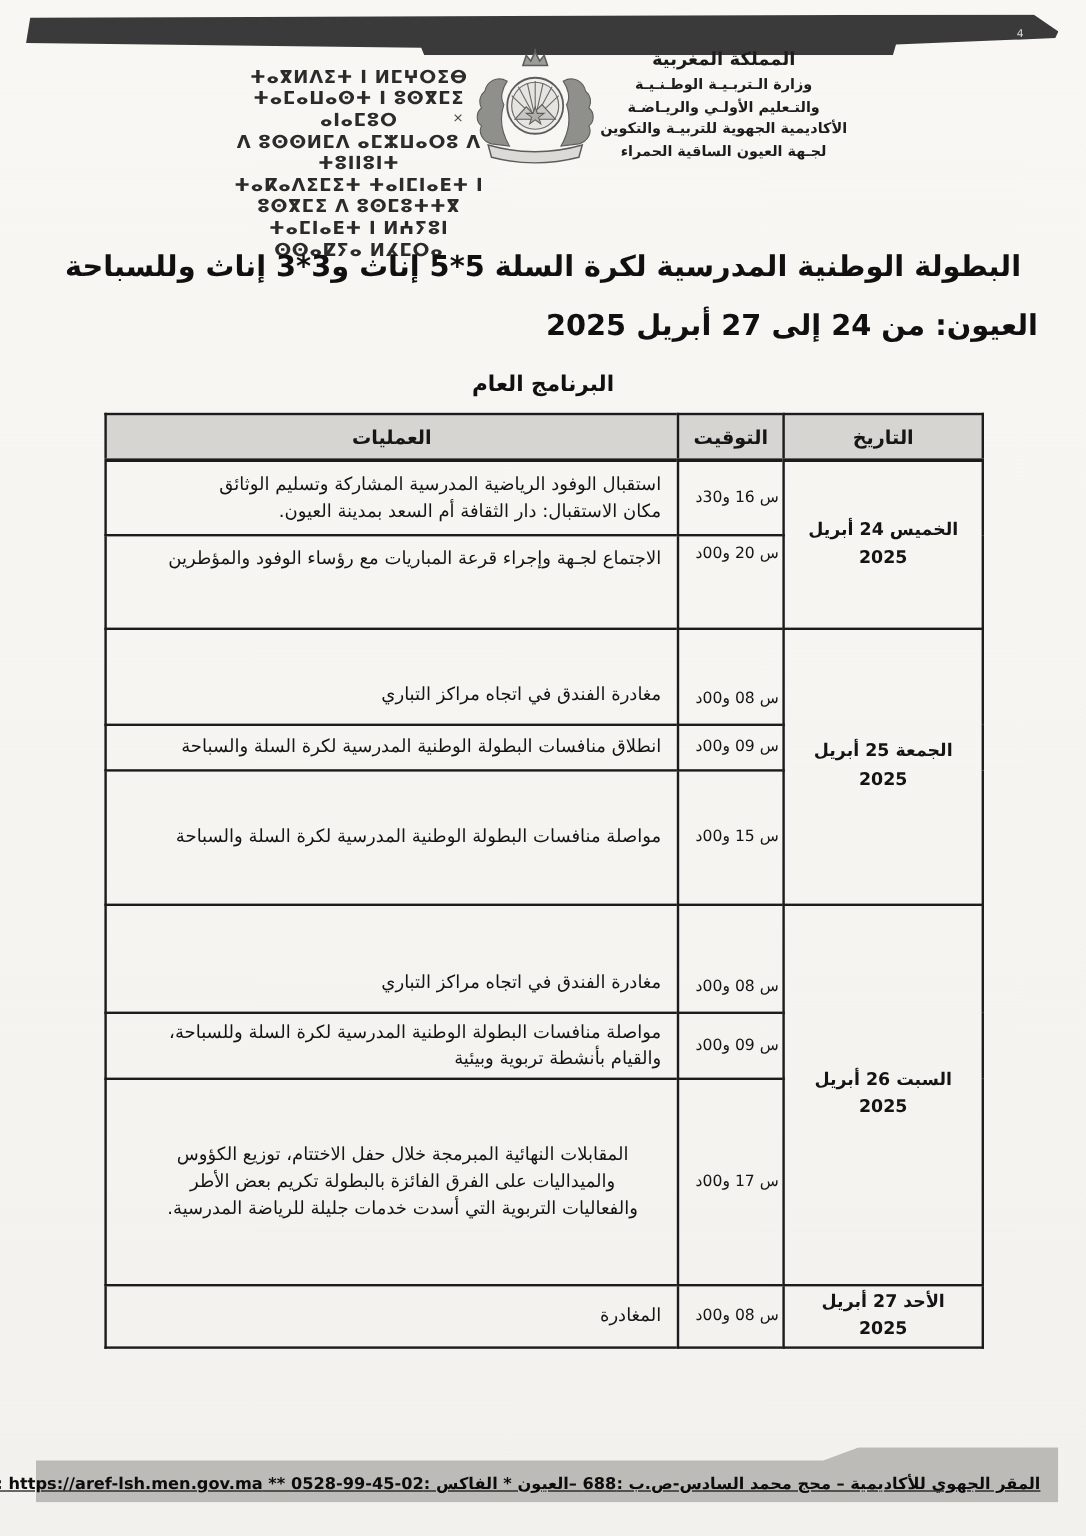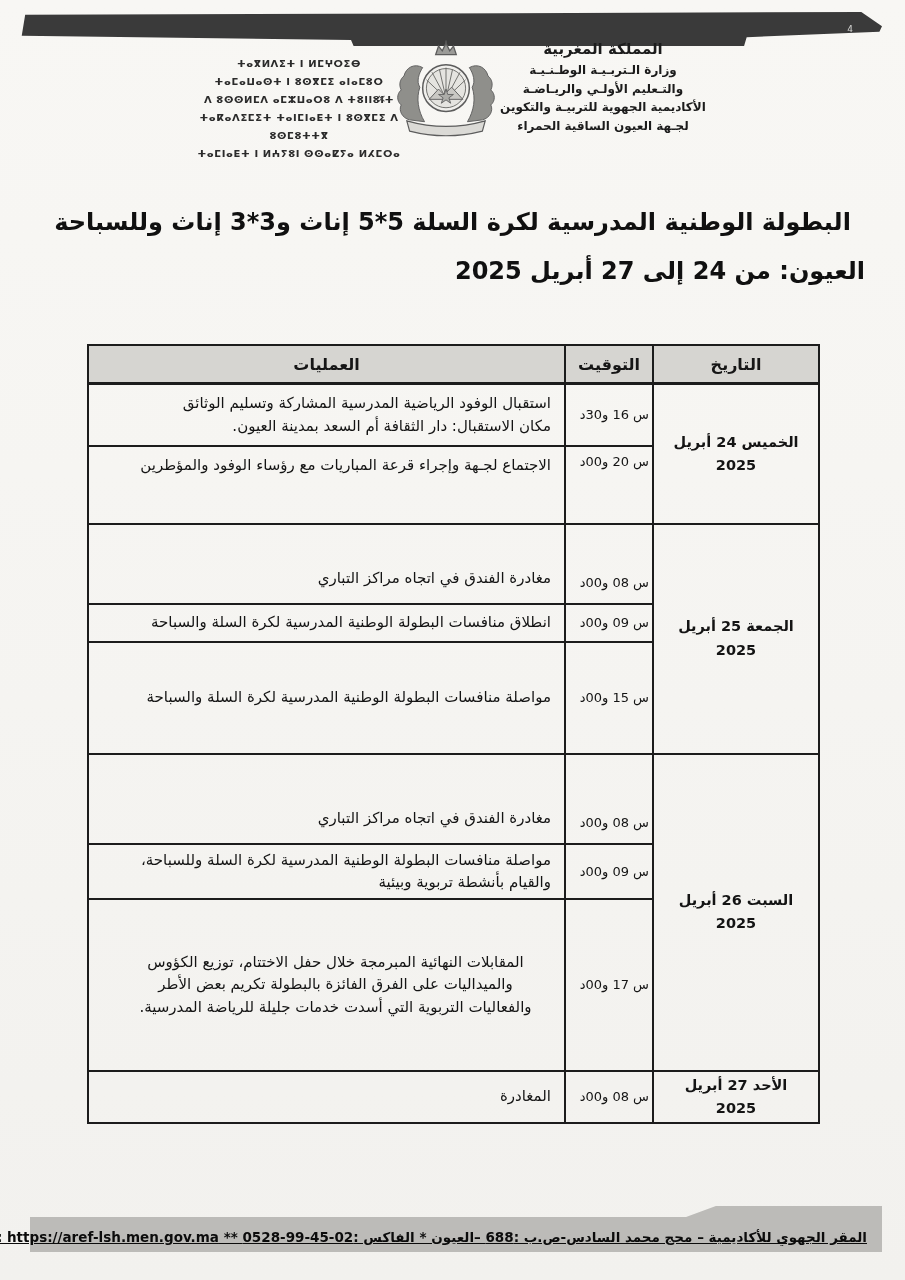--- a/index.html
+++ b/index.html
@@ -21,21 +21,21 @@
   }
   .corner-mark{
     position:absolute;top:24px;right:52px;font-size:9px;color:#d6d6d4;z-index:2;
   }
   .stray-x{
     position:absolute;left:377px;top:92px;font-size:11px;color:#4c4c4c;
   }
   
   .tifinagh{
     position:absolute;left:186px;top:55px;width:226px;
-    text-align:center;font-size:10px;line-height:18px;letter-spacing:0.6px;
+    text-align:center;font-size:15px;line-height:18px;letter-spacing:0.6px;
     font-weight:bold;color:#2b2b2b;
   }
   .emblem{position:absolute;left:390px;top:38px;width:112px;height:104px;}
   .ministry{
     position:absolute;left:497px;top:40px;width:212px;
     text-align:center;direction:rtl;color:#1c1c1c;
   }
   .kingdom{font-size:15px;font-weight:bold;margin-bottom:3px;}
   .ministry-line{font-size:12px;line-height:18.5px;font-weight:bold;}
   
@@ -153,20 +153,21 @@
     <div class="ministry-line">والتـعليم الأولـي والريـاضـة</div>
     <div class="ministry-line">الأكاديمية الجهوية للتربيـة والتكوين</div>
     <div class="ministry-line">لجـهة العيون الساقية الحمراء</div>
   </div>
 
   <div class="doc-title">
     <div class="t1">البطولة الوطنية المدرسية لكرة السلة 5*5 إناث و3*3 إناث وللسباحة</div>
     <div class="t2">العيون: من 24 إلى 27 أبريل 2025</div>
   </div>
 
+  <div class="program-heading">البرنامج العام</div>
 
   <table class="schedule" dir="rtl">
     <colgroup>
         <col class="c-date">
         <col class="c-time">
         <col class="c-ops">
       </colgroup>
     <tbody>
       <tr class="h36">
         <th>التاريخ</th>

